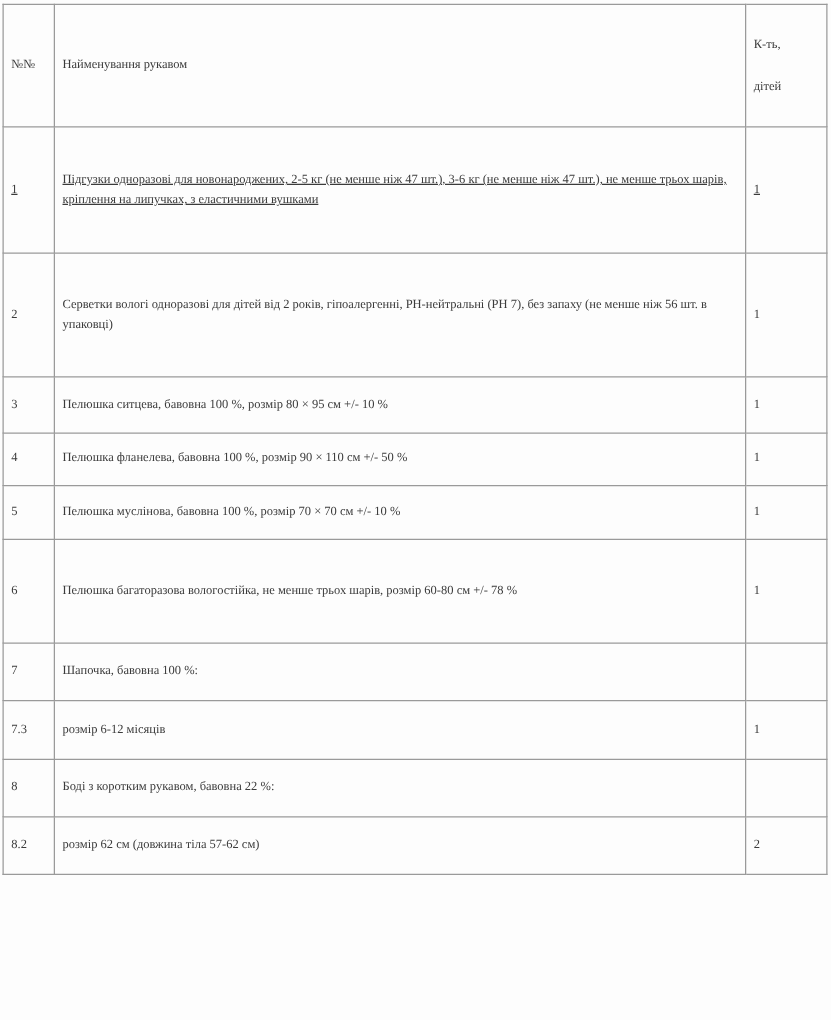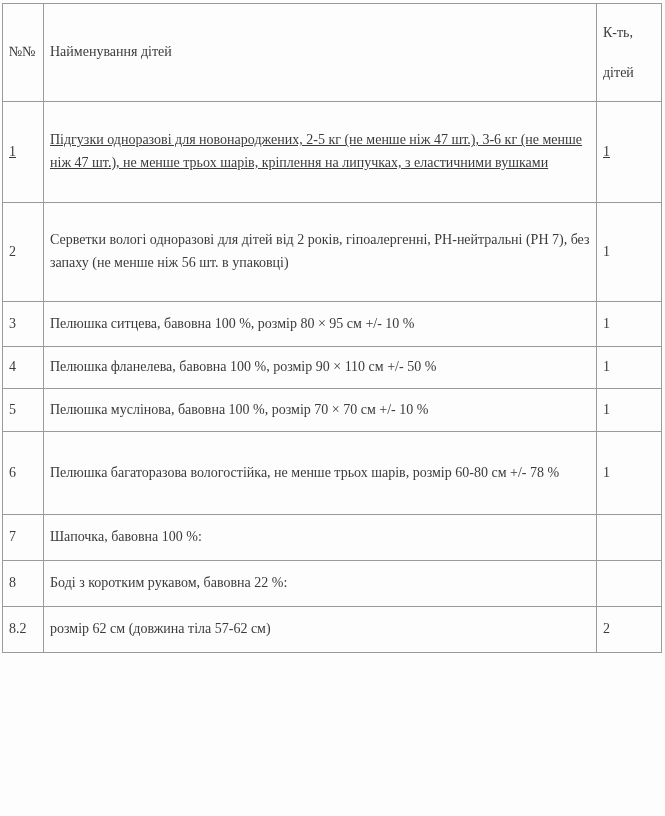--- a/index.html
+++ b/index.html
@@ -31,21 +31,21 @@
     background: #fdfdfd;
   }
   table.spec-table col.col-num   { width: 41px; }
   table.spec-table col.col-name  { width: 553px; }
   table.spec-table col.col-qty   { width: 65px; }
 
   table.spec-table td {
     border: 1px solid #9a9a9a;
     padding: 0 6px;
     vertical-align: middle;
-    font-size: 14px;
+    font-size: 10px;
     line-height: 1.62;
     color: #3b3b3b;
     background: #fdfdfd;
   }
   table.spec-table tr.header-row td {
     vertical-align: middle;
   }
   
   table.spec-table {
     border: 1px solid #4a4a4a;
@@ -90,21 +90,21 @@
 <div class="page">
   <table class="spec-table">
     <colgroup>
       <col class="col-num">
       <col class="col-name">
       <col class="col-qty">
     </colgroup>
     <tbody>
       <tr class="header-row h-hdr">
         <td class="cell-num">№№</td>
-        <td class="cell-name">Найменування дітей</td>
+        <td class="cell-name">Найменування рукавом</td>
         <td class="cell-qty">
           <span class="hdr-qty-line">К-ть,</span>
           <span class="hdr-qty-gap"></span>
           <span class="hdr-qty-line">дітей</span>
         </td>
       </tr>
 
       <tr class="h-100">
         <td class="cell-num">1</td>
         <td class="cell-name">Підгузки одноразові для новонароджених, 2-5 кг (не менше ніж 47 шт.), 3-6 кг (не менше ніж 47 шт.), не менше трьох шарів, кріплення на липучках, з еластичними вушками</td>
@@ -142,20 +142,25 @@
       </tr>
 
       <tr class="h-45">
         <td class="cell-num">7</td>
         <td class="cell-name">Шапочка, бавовна 100 %:</td>
         <td class="cell-qty"></td>
       </tr>
 
 
 
+      <tr class="h-46">
+        <td class="cell-num">7.3</td>
+        <td class="cell-name">розмір 6-12 місяців</td>
+        <td class="cell-qty">1</td>
+      </tr>
 
       <tr class="h-45">
         <td class="cell-num">8</td>
         <td class="cell-name">Боді з коротким рукавом, бавовна 22 %:</td>
         <td class="cell-qty"></td>
       </tr>
 
 
       <tr class="h-last">
         <td class="cell-num">8.2</td>

